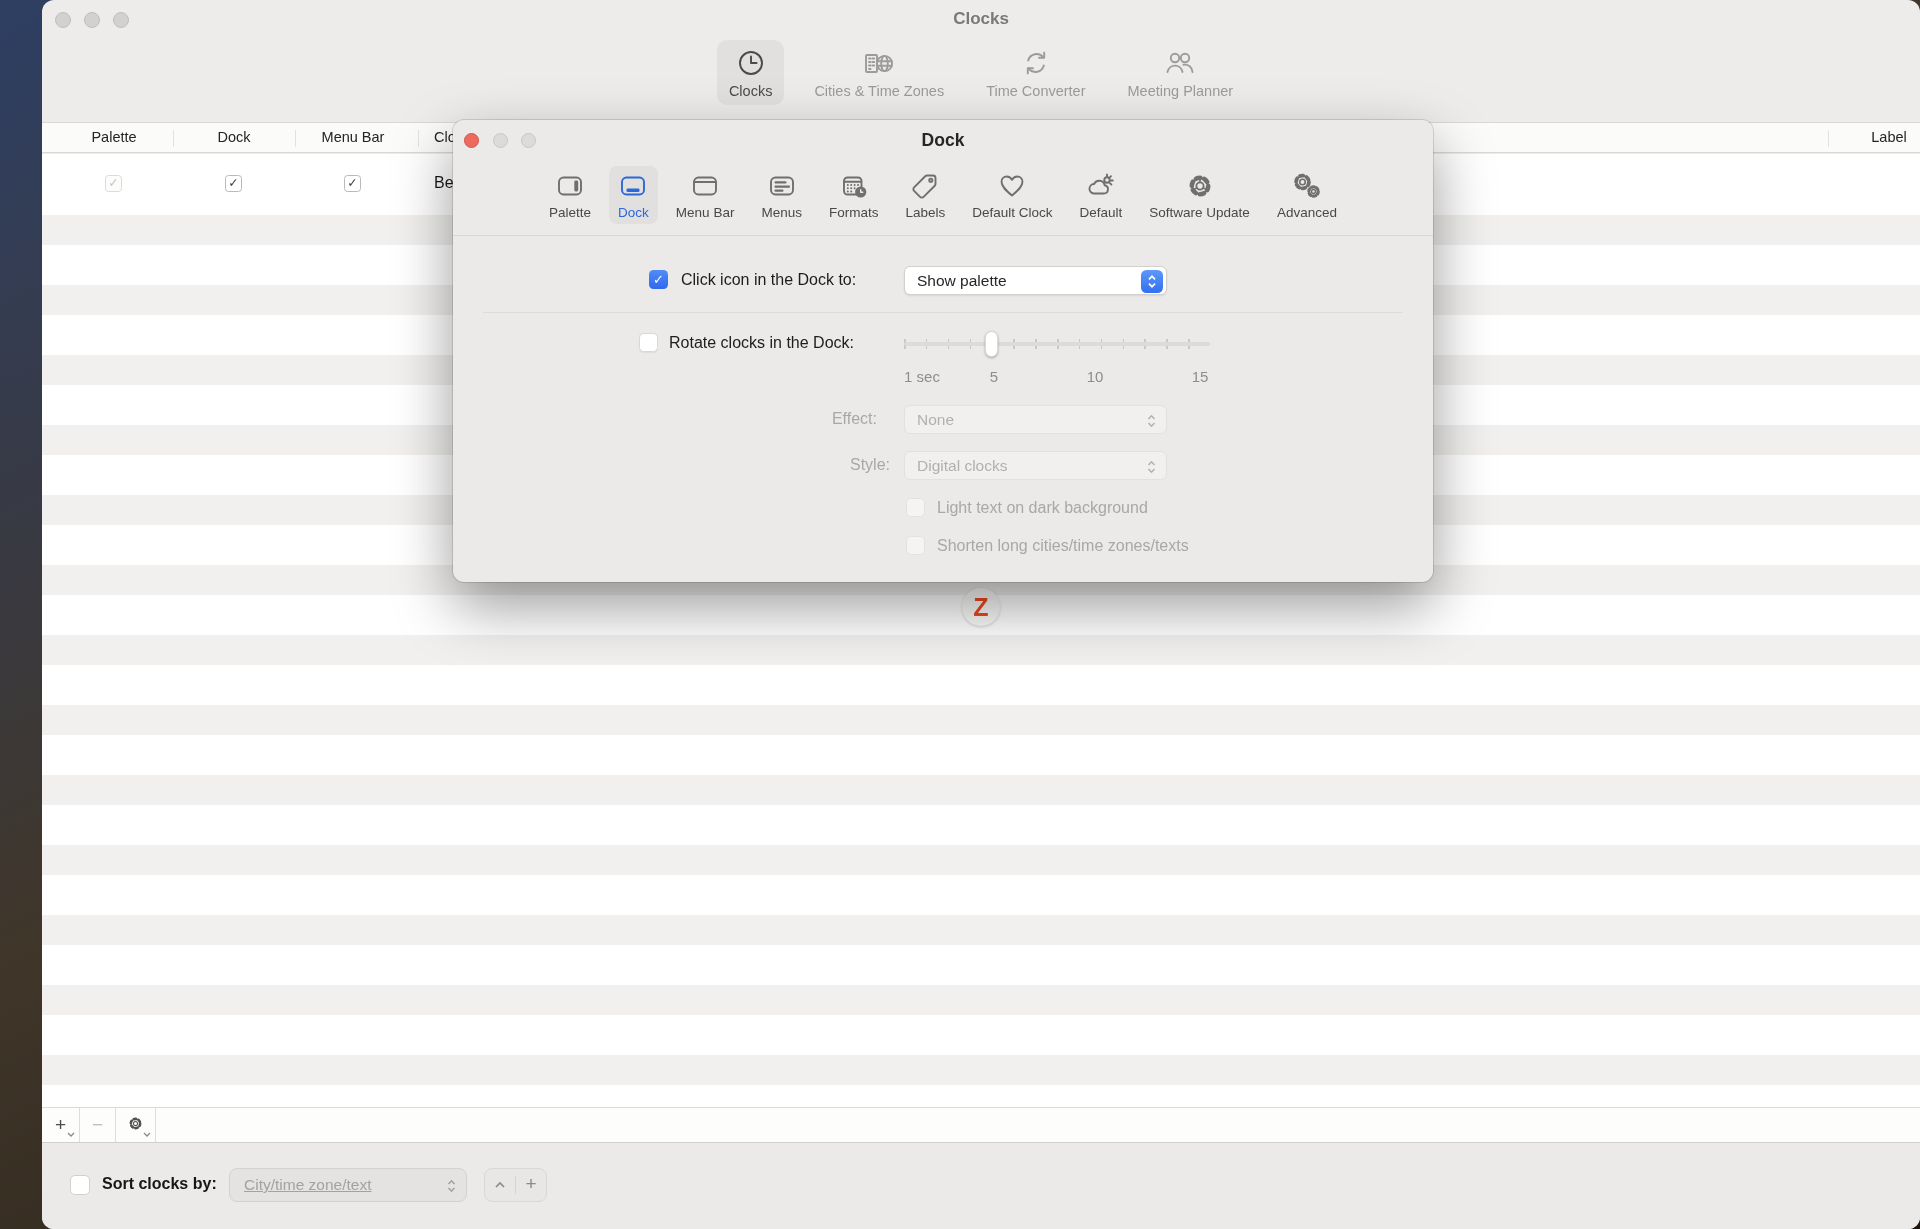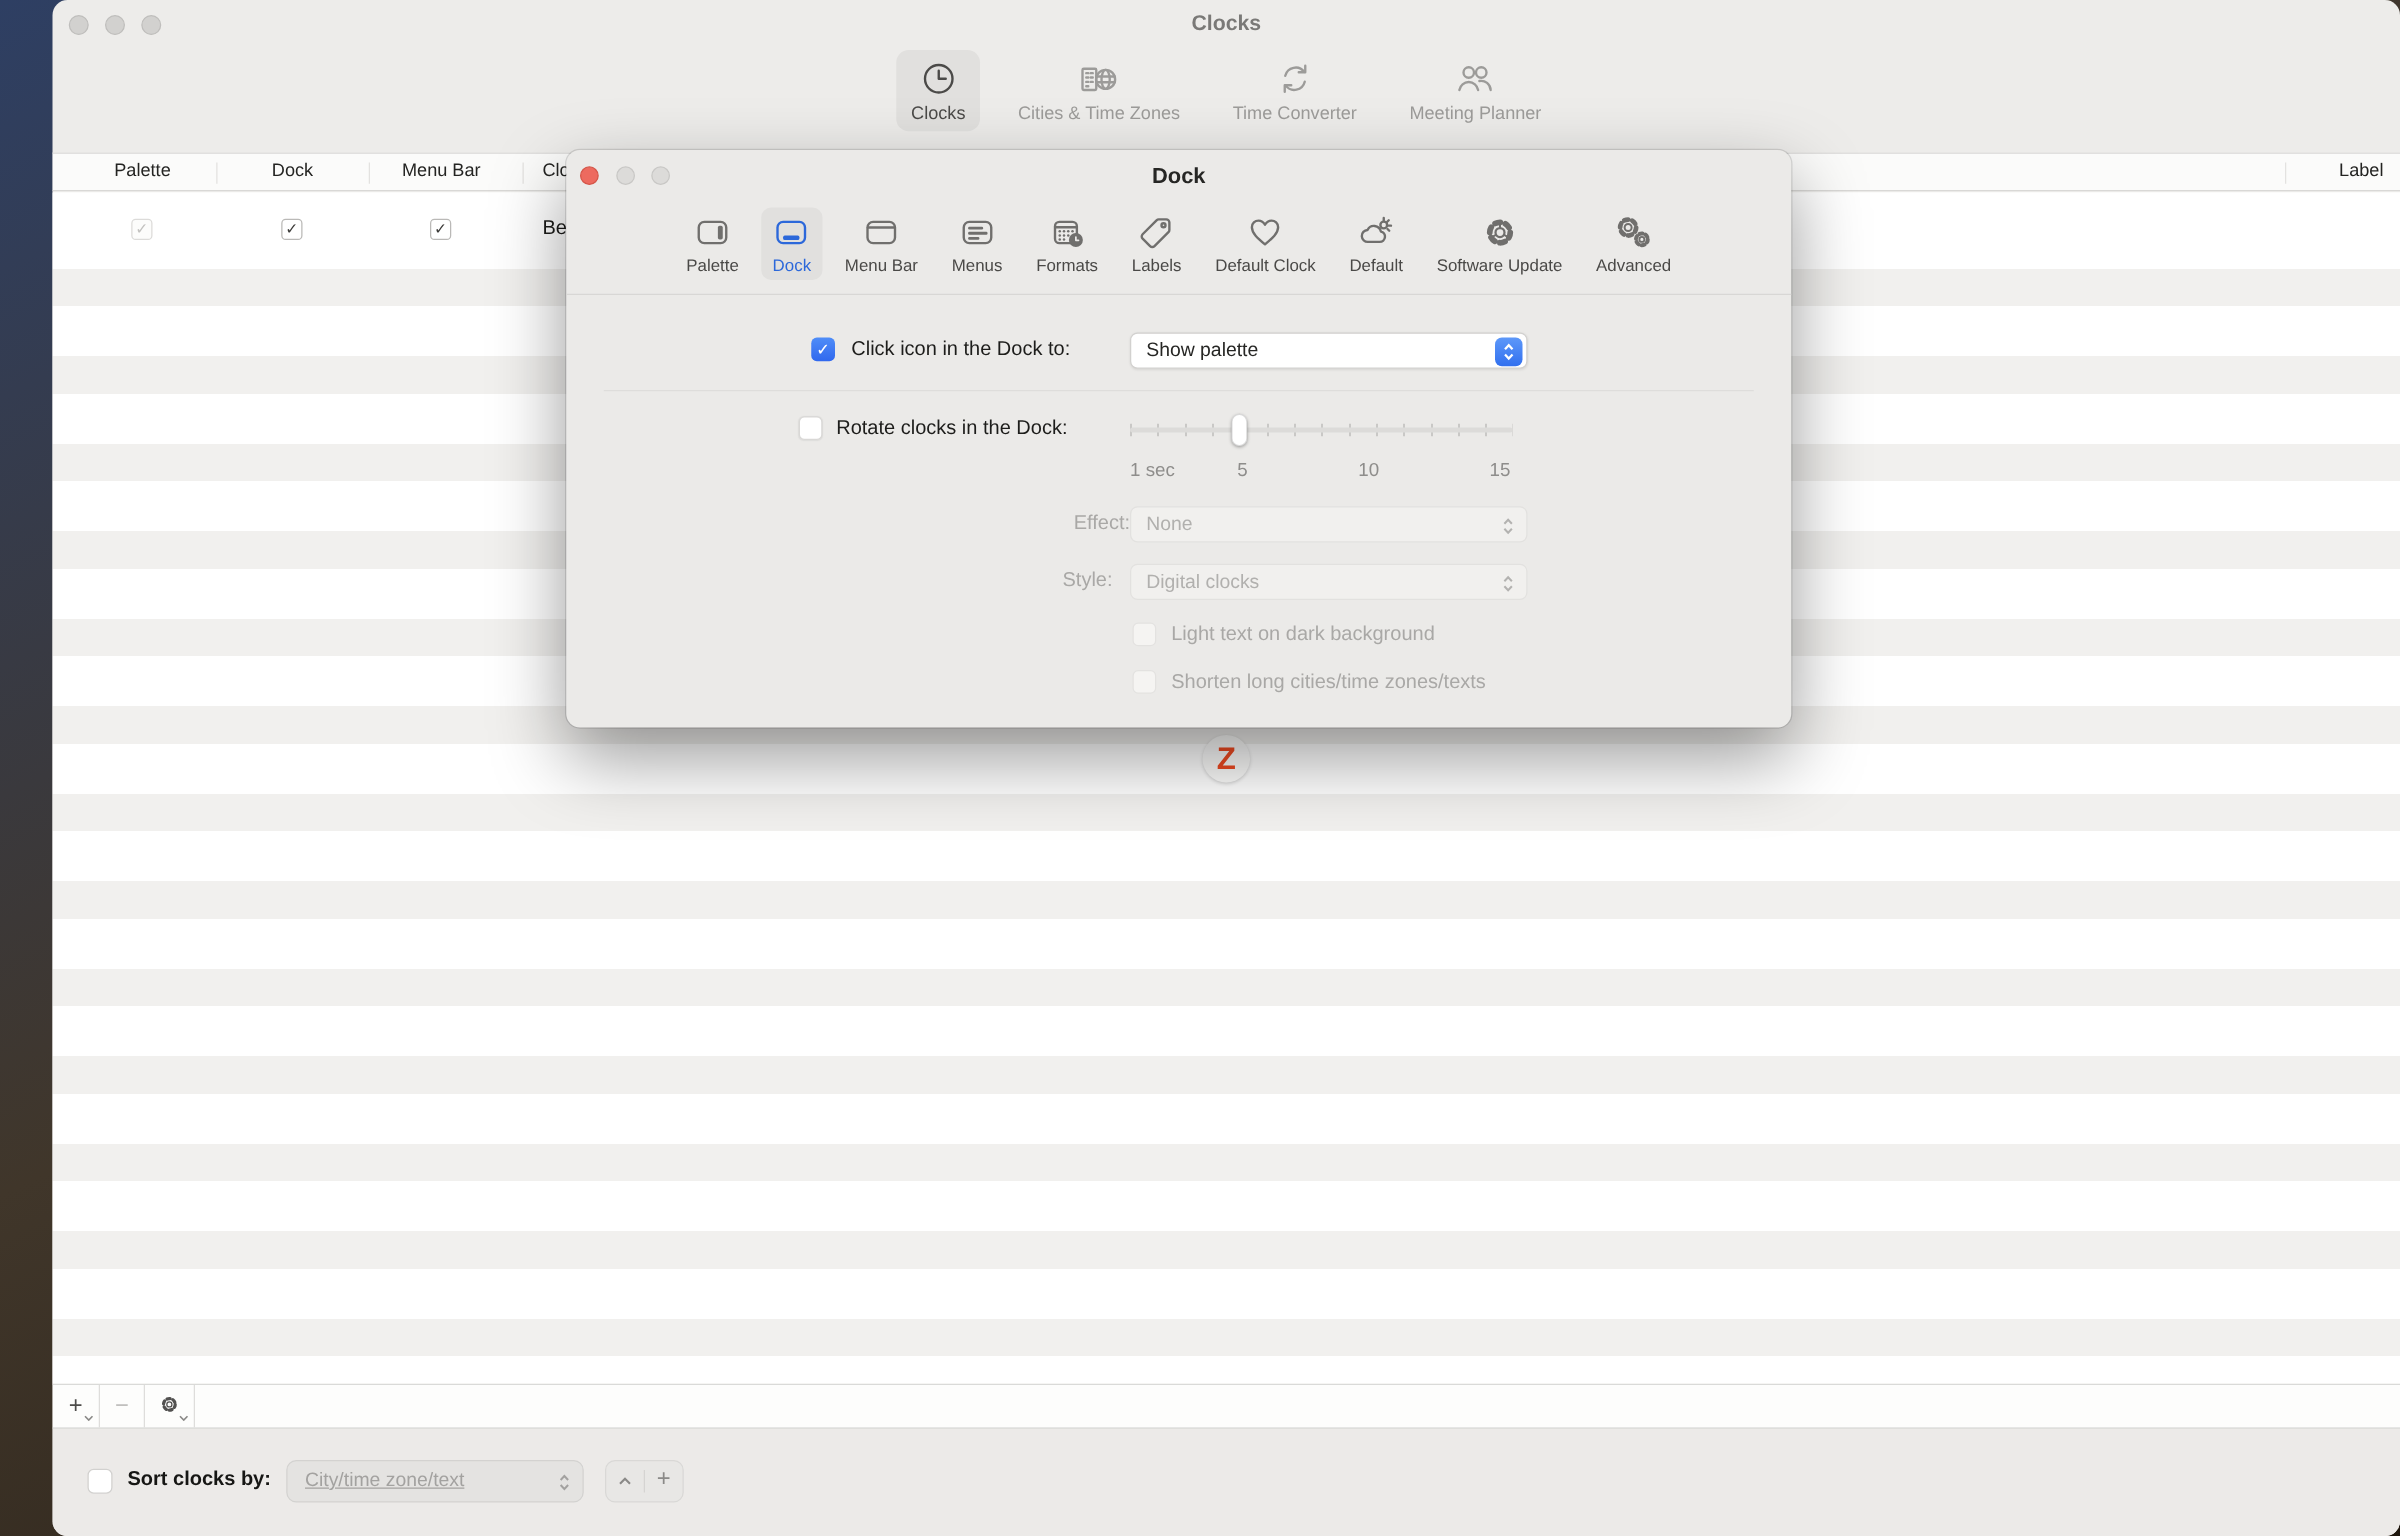--- a/index.html
+++ b/index.html
@@ -97,21 +97,21 @@
   .dlg-label { position:absolute; font-size:16px; color:#1d1d1b; white-space:nowrap; }
   .dlg-label.dis { color:#a9a8a6; }
   .dlg-label.ralign { text-align:right; }
 
   .cb2 { position:absolute; width:19px; height:19px; border-radius:4.5px; }
   .cb2.on { background:linear-gradient(#4f8df8,#3068ee); color:#fff; font-size:13px;
     line-height:19px; text-align:center; font-weight:bold; }
   .cb2.off { background:#fff; border:1px solid #d9d8d6; box-shadow:0 .5px 1px rgba(0,0,0,.06); }
   .cb2.dis { background:#f5f4f2; border:1px solid #e3e2e0; }
 
-  .dd { position:absolute; left:451px; width:318px; height:29px; border-radius:6px; }
+  .dd { position:absolute; left:451px; width:263px; height:29px; border-radius:6px; }
   .dd.en { background:#fff; border:1px solid #d2d1cf; box-shadow:0 1px 2px rgba(0,0,0,.09); }
   .dd.dis { background:#f1f0ee; border:1px solid #e2e1df; }
   .dd .val { position:absolute; left:12px; top:5px; font-size:15.5px; color:#262624; }
   .dd.dis .val { color:#b1b0ae; }
   .dd .bluestep { position:absolute; right:3px; top:2.5px; width:22px; height:23px; border-radius:5.5px;
     background:linear-gradient(#5d98f9,#3270ef); display:flex; align-items:center; justify-content:center; }
   .dd .graystep { position:absolute; right:9px; top:7px; }
 
   .dlg-div { position:absolute; left:30px; right:30px; top:192px; height:1px; background:#dedddb; }
 
@@ -401,21 +401,21 @@
   <span class="cb2 off" style="left:186px; top:213px"></span>
   <span class="dlg-label" style="left:216px; top:214px">Rotate clocks in the Dock:</span>
   <div class="slider">
     <div class="knob"></div>
   </div>
   <span class="stick" style="left:469px">1 sec</span>
   <span class="stick" style="left:541px">5</span>
   <span class="stick" style="left:642px">10</span>
   <span class="stick" style="left:747px">15</span>
 
-  <span class="dlg-label dis ralign" style="left:351px; top:290px; width:100px">Effect:</span>
+  <span class="dlg-label dis ralign" style="left:324px; top:290px; width:100px">Effect:</span>
   <div class="dd dis" style="top:285px">
     <span class="val">None</span>
     <span class="graystep">
       <svg class="chev-svg" width="11" height="16" viewBox="0 0 11 16">
         <polyline points="2.5,6 5.5,2.8 8.5,6" fill="none" stroke="#b3b2b0" stroke-width="1.6"></polyline>
         <polyline points="2.5,10 5.5,13.2 8.5,10" fill="none" stroke="#b3b2b0" stroke-width="1.6"></polyline>
         </svg>
     </span>
   </div>
 

